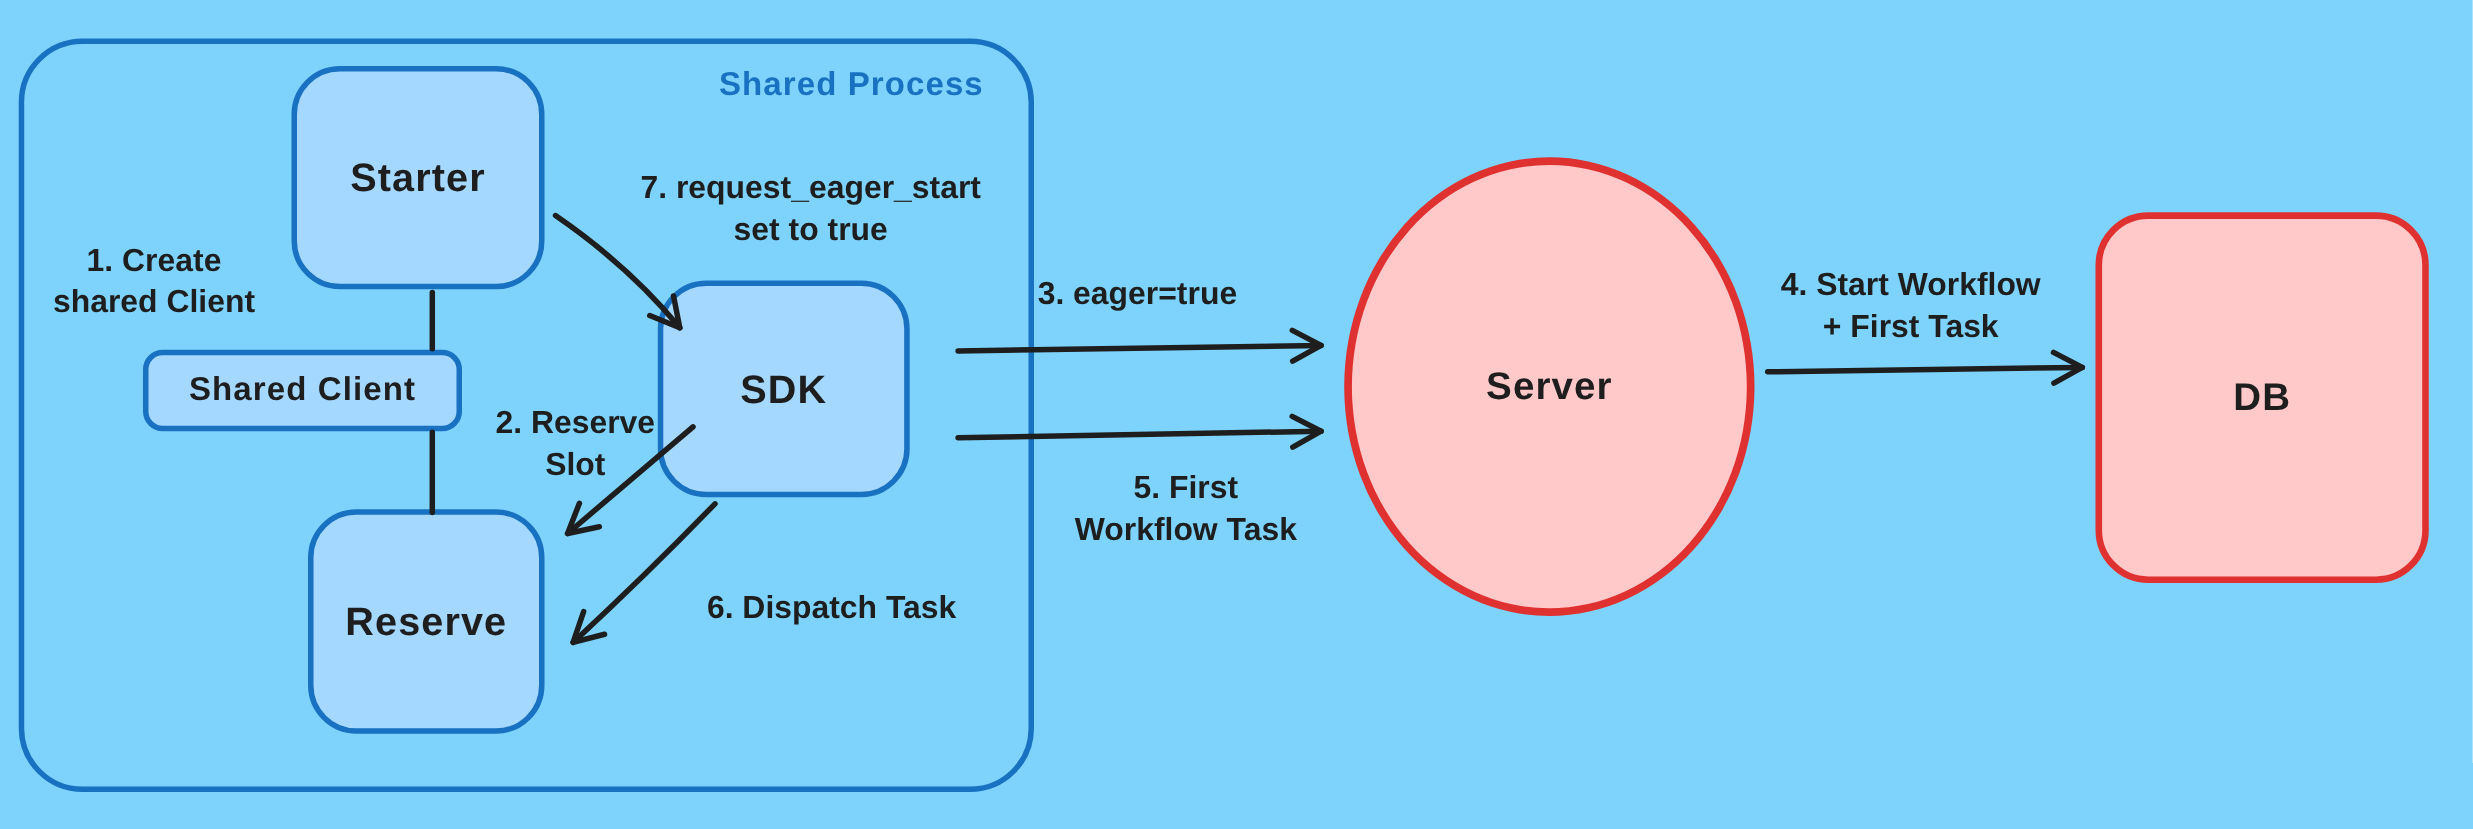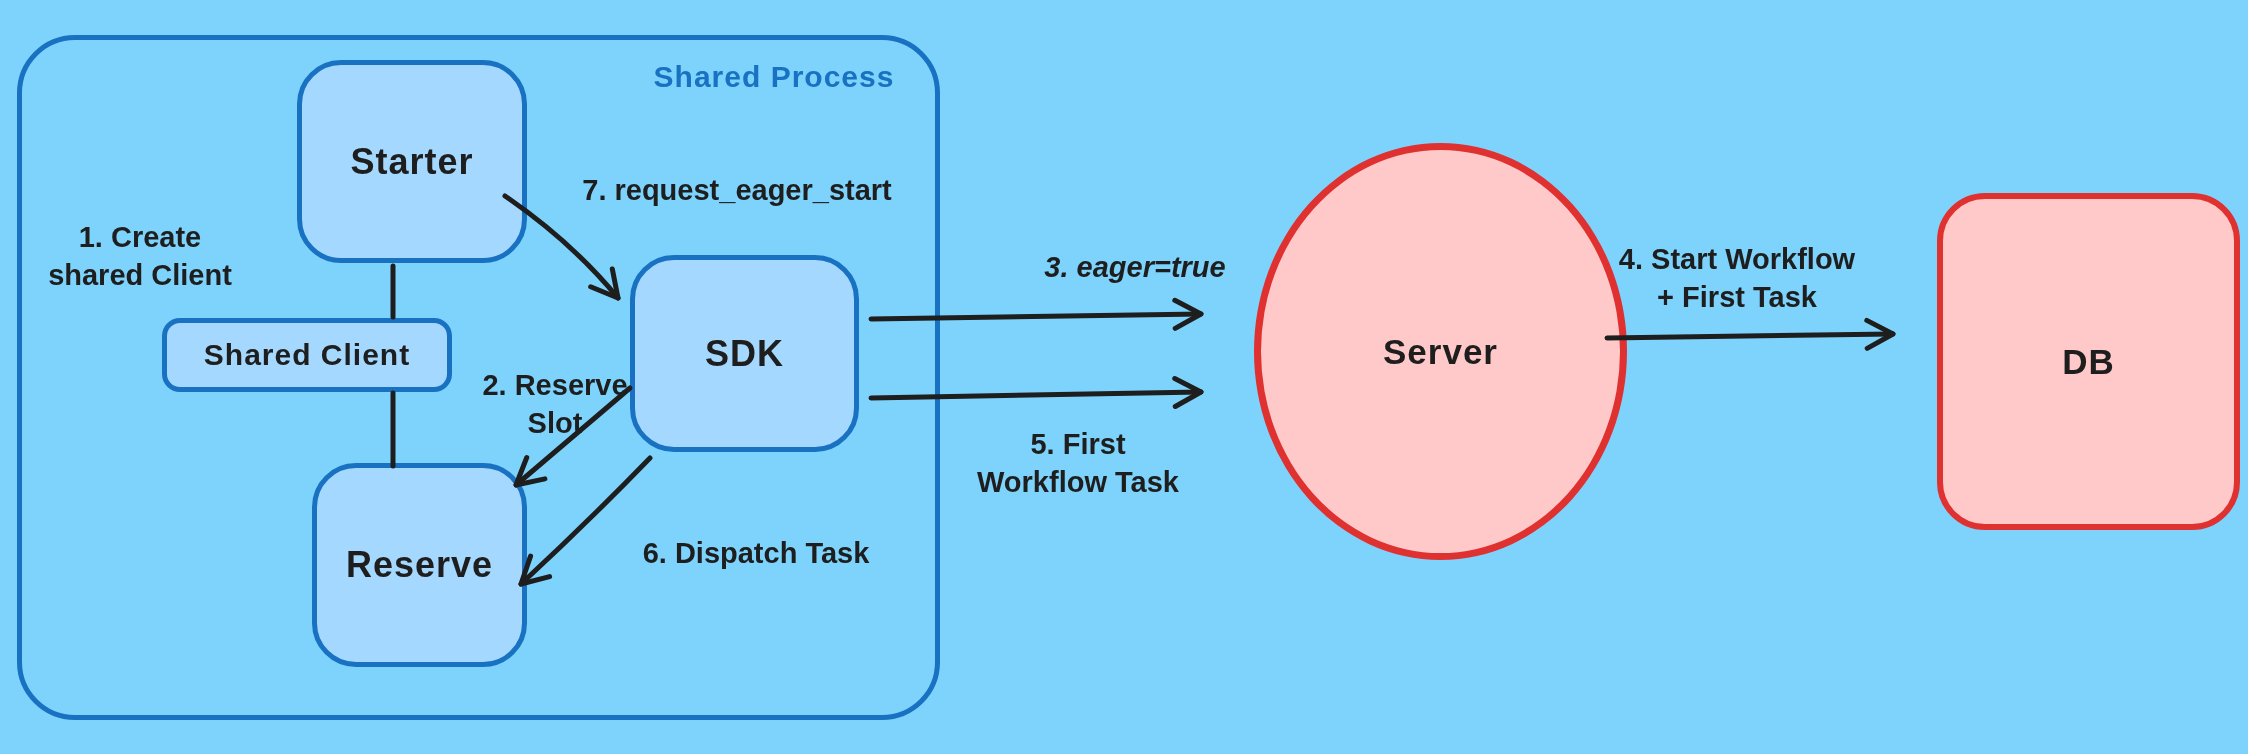--- a/index.html
+++ b/index.html
@@ -37,21 +37,20 @@
   }
   
   .node{
     position:absolute;
     background:var(--blue-fill);
     border:5px solid var(--blue);
     display:flex;align-items:center;justify-content:center;
     font-size:36px;font-weight:bold;
     letter-spacing:1px;
     color:var(--ink);
-    margin-left:32px;
   }
   .node-starter{left:265px;top:60px;width:230px;height:203px;border-radius:44px;}
   .node-shared-client{left:130px;top:318px;width:290px;height:74px;border-radius:18px;font-size:30px;}
   .node-worker{left:280px;top:463px;width:215px;height:204px;border-radius:44px;}
   .node-sdk{left:598px;top:255px;width:229px;height:197px;border-radius:44px;}
   
   .node-server{
     left:1222px;top:143px;width:373px;height:417px;
     background:var(--red-fill);
     border:7px solid var(--red);
@@ -70,22 +69,22 @@
     position:absolute;
     transform:translate(-50%,-50%);
     text-align:center;
     font-size:29px;font-weight:bold;
     line-height:38px;
     color:var(--ink);
     white-space:nowrap;
   }
   .ann-create{left:140px;top:256px;}
   .ann-request{left:737px;top:190px;}
-  .ann-reserve{left:523px;top:404px;margin-left:32px;}
-  .ann-eager{left:1135px;top:267px;font-style:italic;}
+  .ann-reserve{left:523px;top:404px;}
+  .ann-eager{left:1034px;top:267px;}
   .ann-first{left:1078px;top:463px;}
   .ann-dispatch{left:756px;top:553px;}
   .ann-startwf{left:1737px;top:278px;}
   
   svg.arrows{position:absolute;left:0;top:0;pointer-events:none;}
   svg.arrows path, svg.arrows line{pointer-events:stroke;}
 </style>
 </head>
 <body>
 
@@ -113,20 +112,21 @@
   <div class="node node-db">
     <span>DB</span>
   </div>
 
   <div class="ann ann-create">
     <div>1. Create</div>
     <div>shared Client</div>
   </div>
   <div class="ann ann-request">
     <div>7. request_eager_start</div>
+    <div>set to true</div>
   </div>
   <div class="ann ann-reserve">
     <div>2. Reserve</div>
     <div>Slot</div>
   </div>
   <div class="ann ann-eager">
     <div>3. eager=true</div>
   </div>
   <div class="ann ann-first">
     <div>5. First</div>

